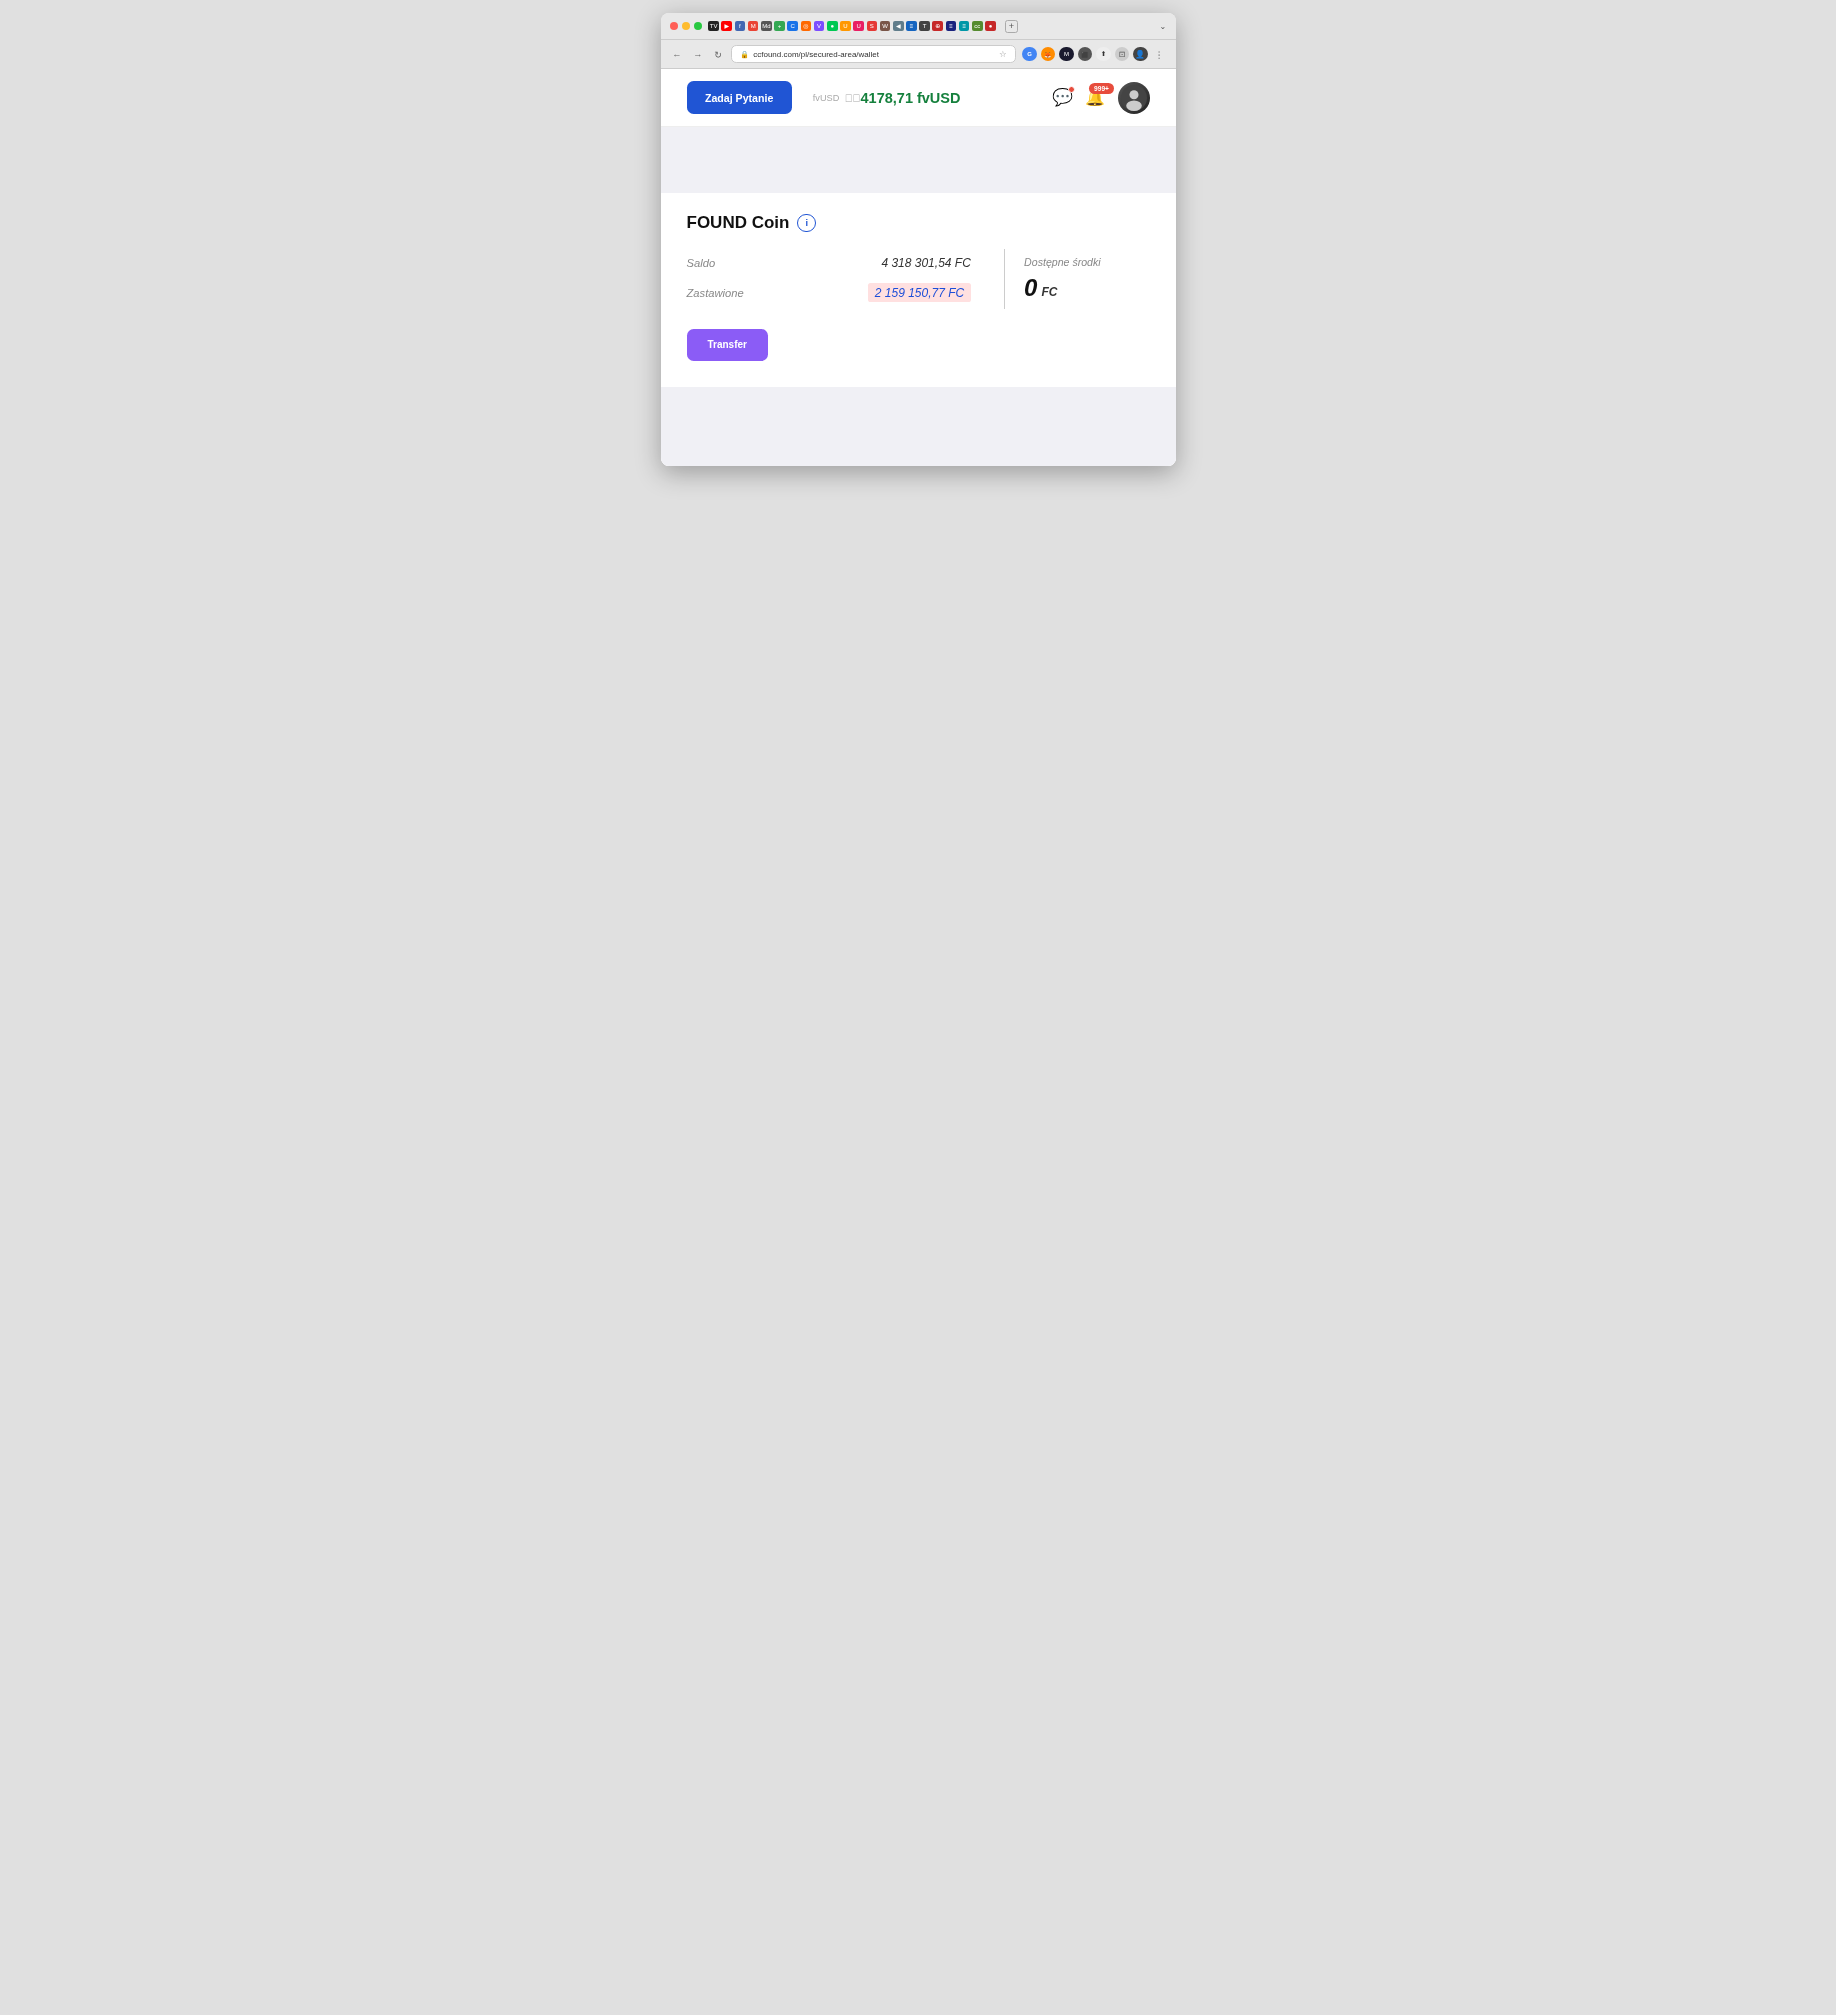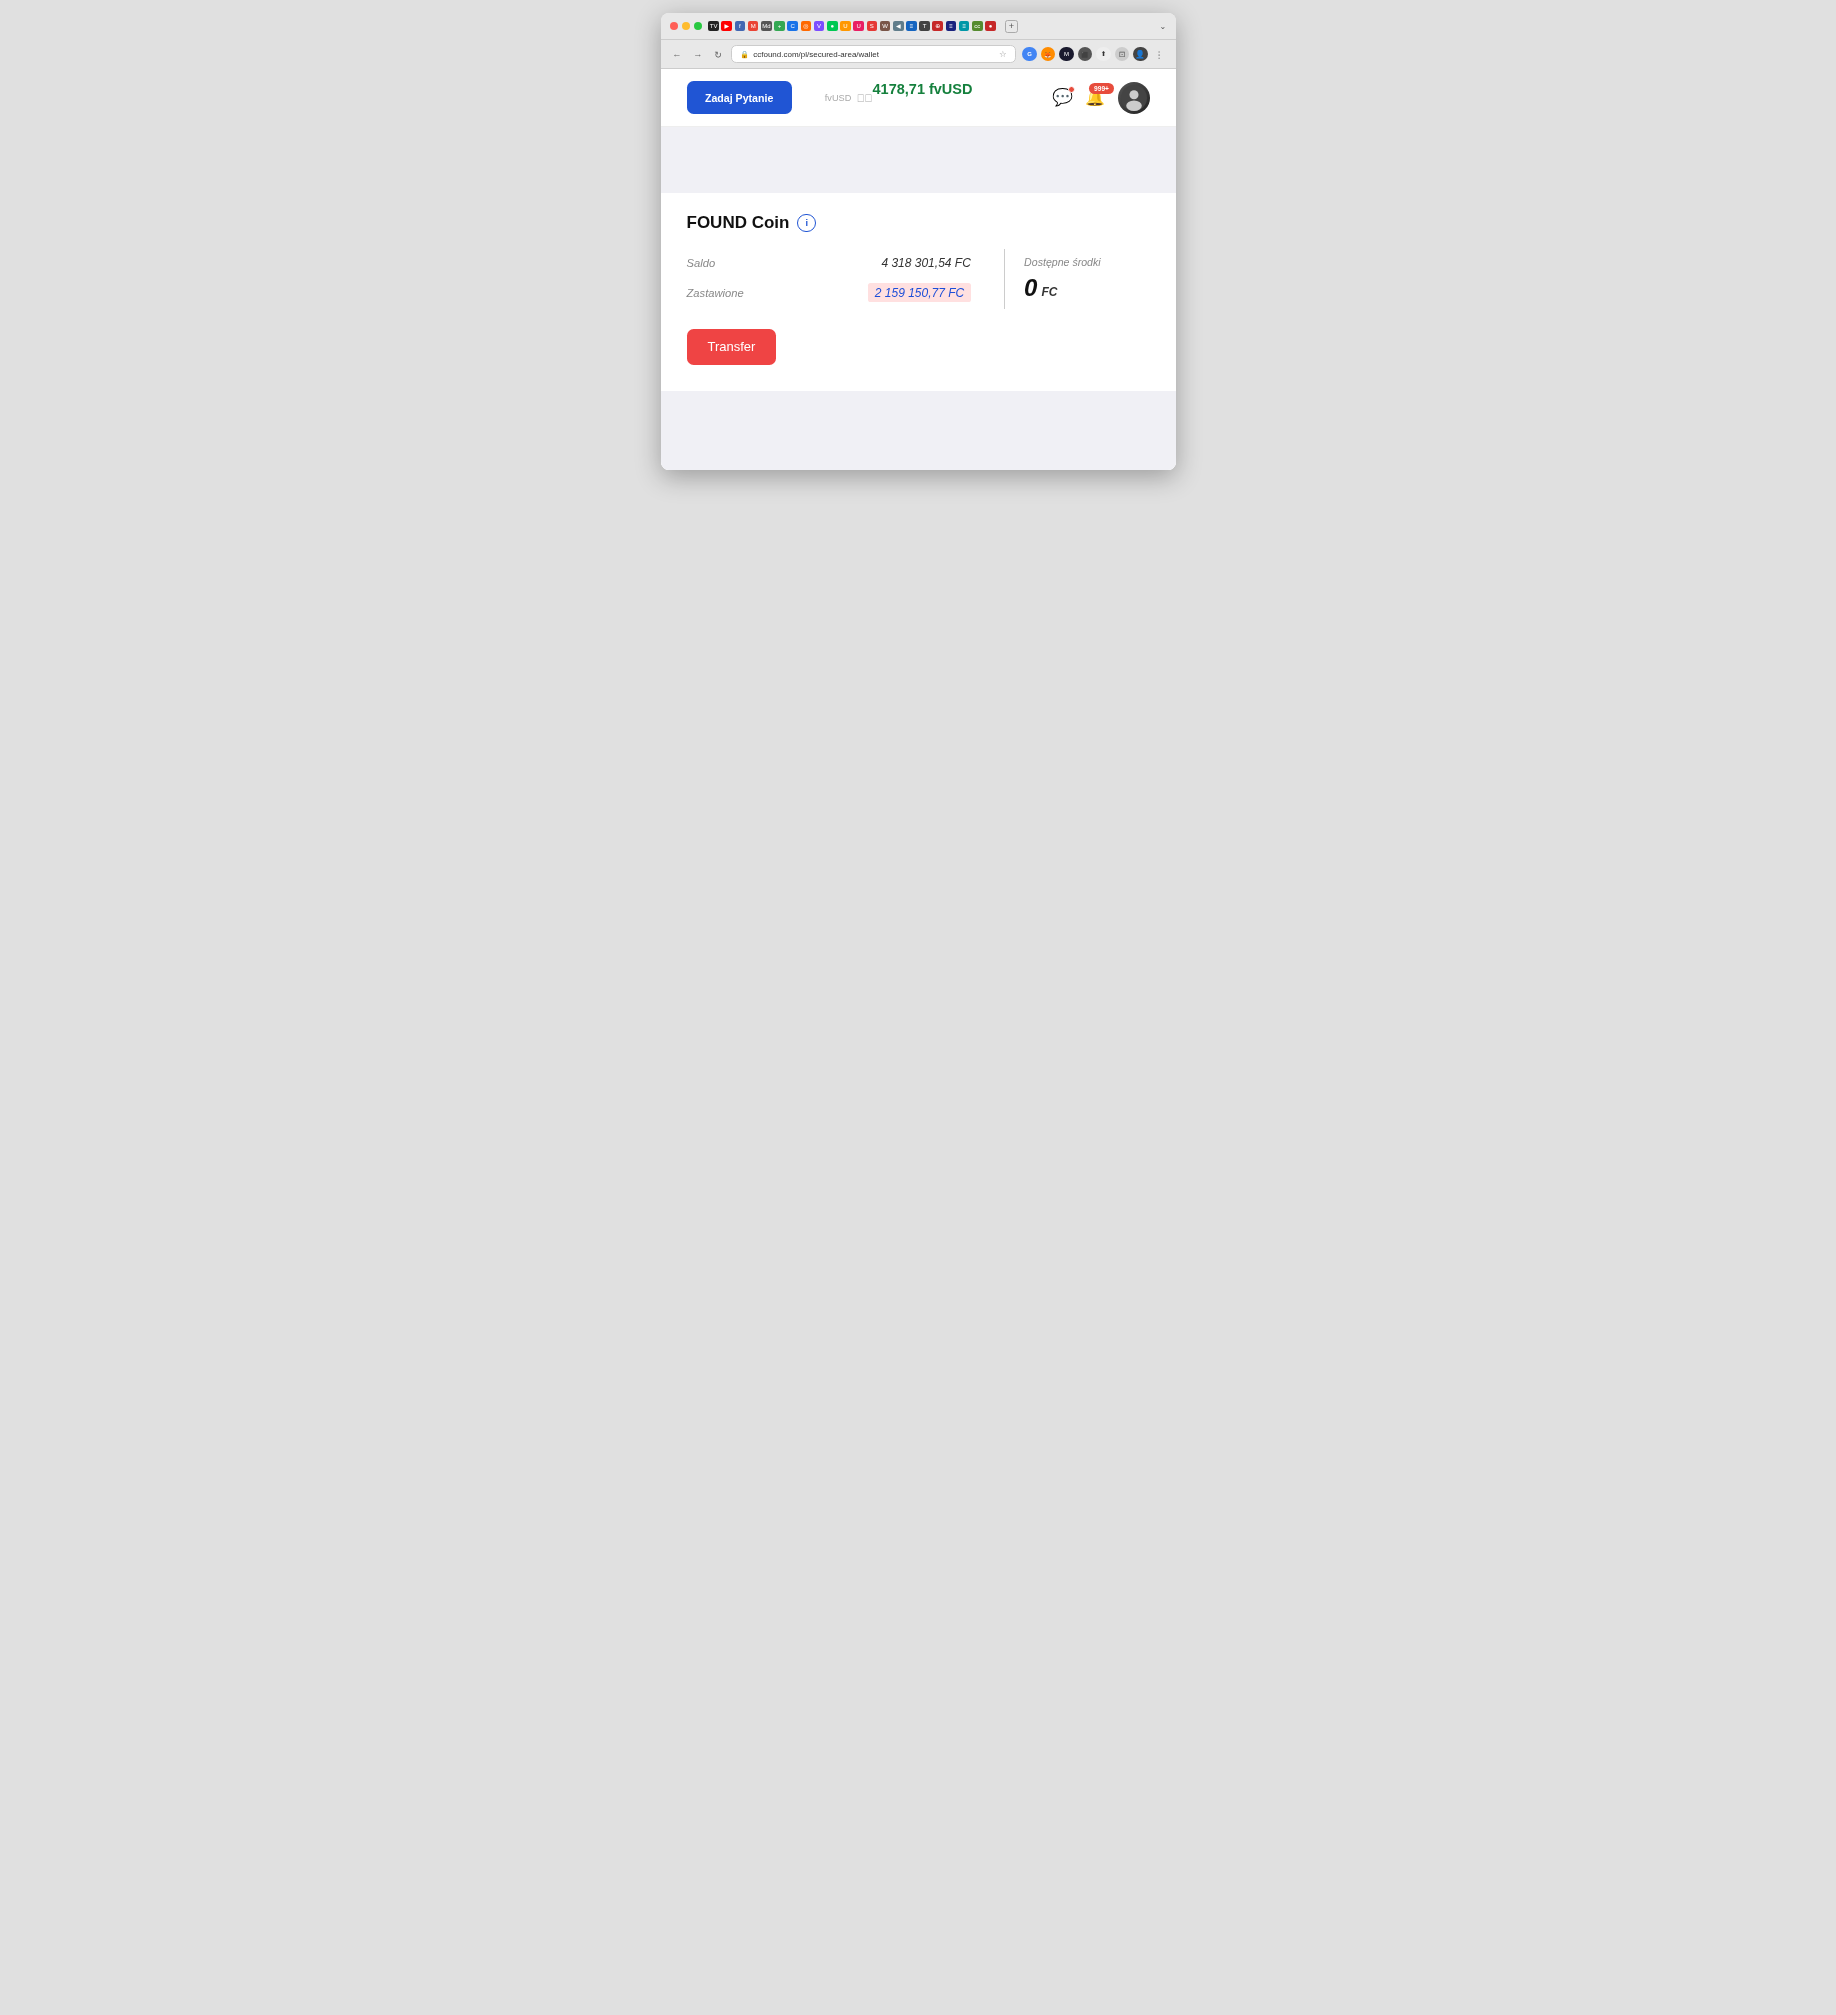--- a/index.html
+++ b/index.html
@@ -153,21 +153,22 @@
       font-size: 18.5px;
       font-weight: 700;
       letter-spacing: 0.3px;
     }
 
     
     .toolbar-row {
       background: white;
       padding: 12px 26px;
       display: flex;
-      gap: 13px;
+      align-items: center;
+      gap: 1px;
       border-bottom: 0.7px solid #eee;
     }
     .ask-btn {
       background: #2055D4;
       color: white;
       border: none;
       border-radius: 6.6px;
       padding: 10.6px 18.5px;
       font-size: 10.6px;
       font-weight: 600;
@@ -353,27 +354,27 @@
       color: #111;
     }
     .available-amount .unit {
       font-size: 12px;
       font-weight: 600;
       color: #333;
       margin-left: 4px;
     }
 
     .transfer-btn {
-      background: #ef4444;
+      background: #8b5cf6;
       color: white;
       border: none;
       border-radius: 6.6px;
       padding: 10.6px 21px;
-      font-size: 13px;
-      font-weight: 400;
+      font-size: 10px;
+      font-weight: 700;
       cursor: pointer;
       display: inline-block;
     }
 
     
     .bottom-gray {
       background: #f0f0f5;
       height: 79px;
     }
   </style>

